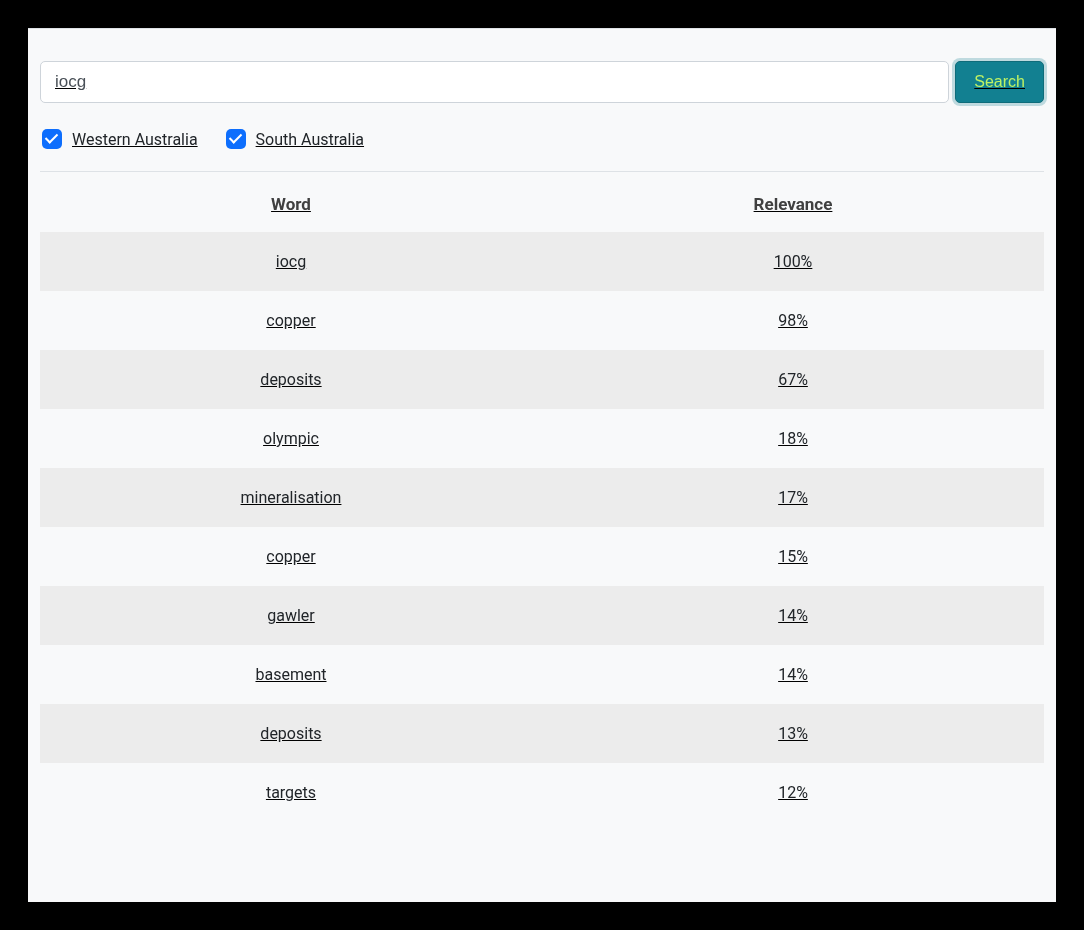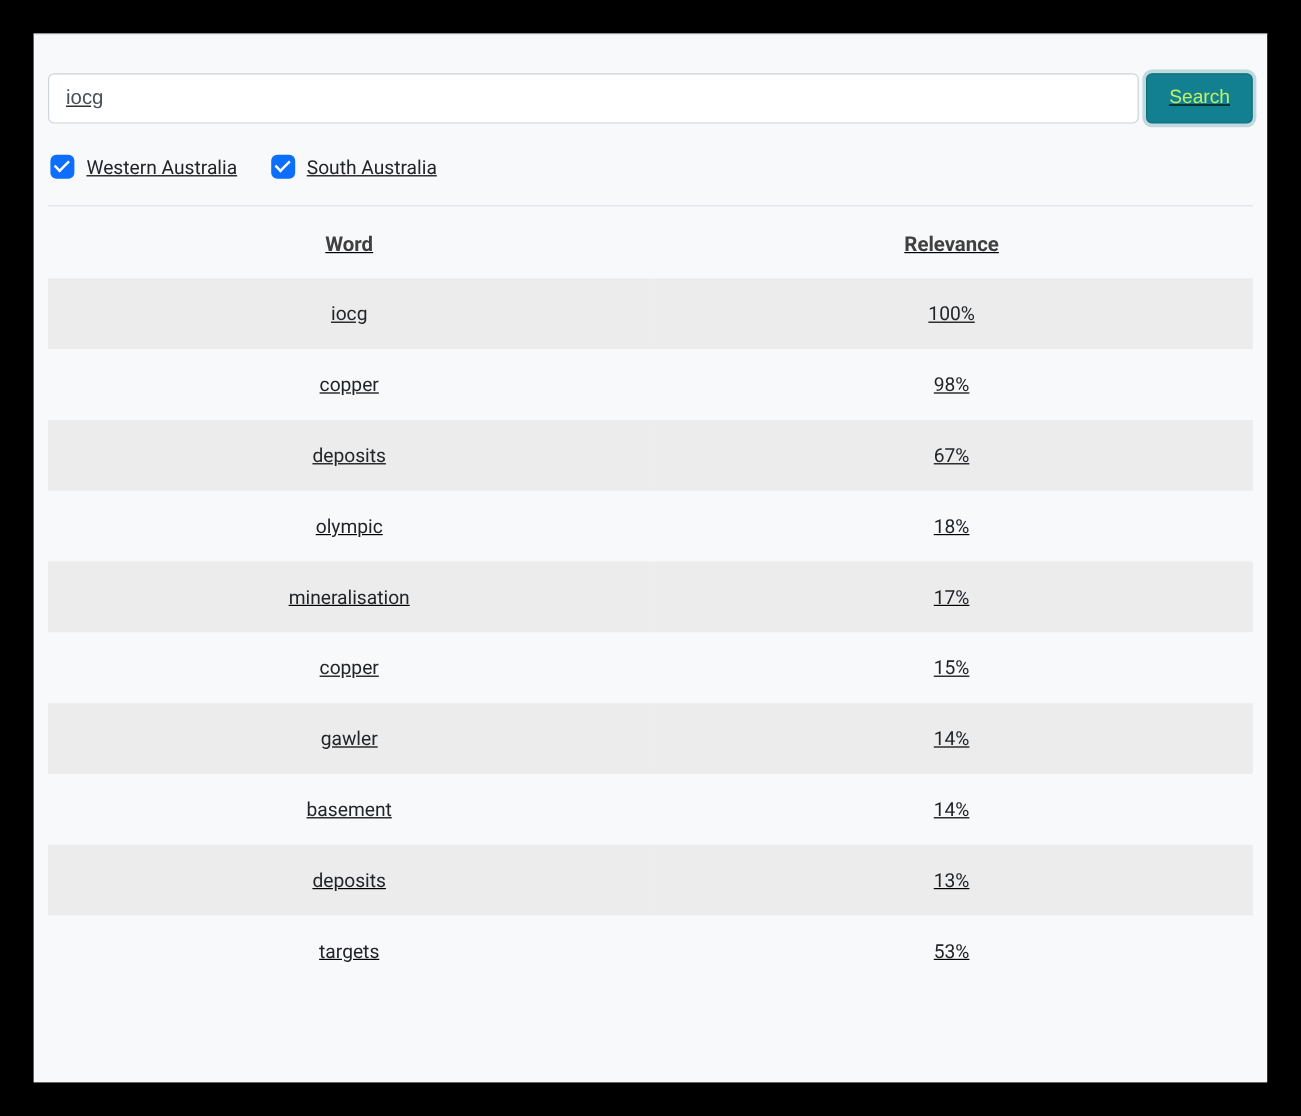--- a/index.html
+++ b/index.html
@@ -185,20 +185,20 @@
             <tr>
               <td>basement</td>
               <td>14%</td>
             </tr>
             <tr>
               <td>deposits</td>
               <td>13%</td>
             </tr>
             <tr>
               <td>targets</td>
-              <td>53%</td>
+              <td>12%</td>
             </tr>
           </tbody>
       </table>
 
     </div>
   </div>
 </div>
 
 </body></html>

